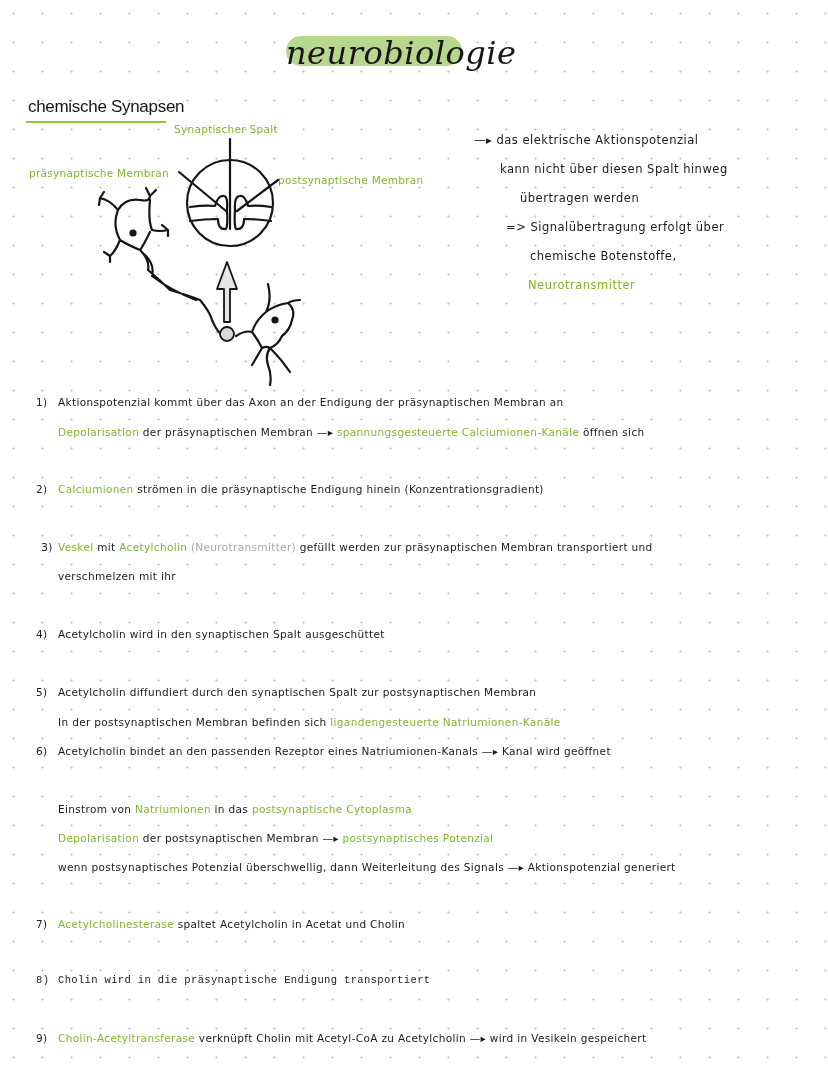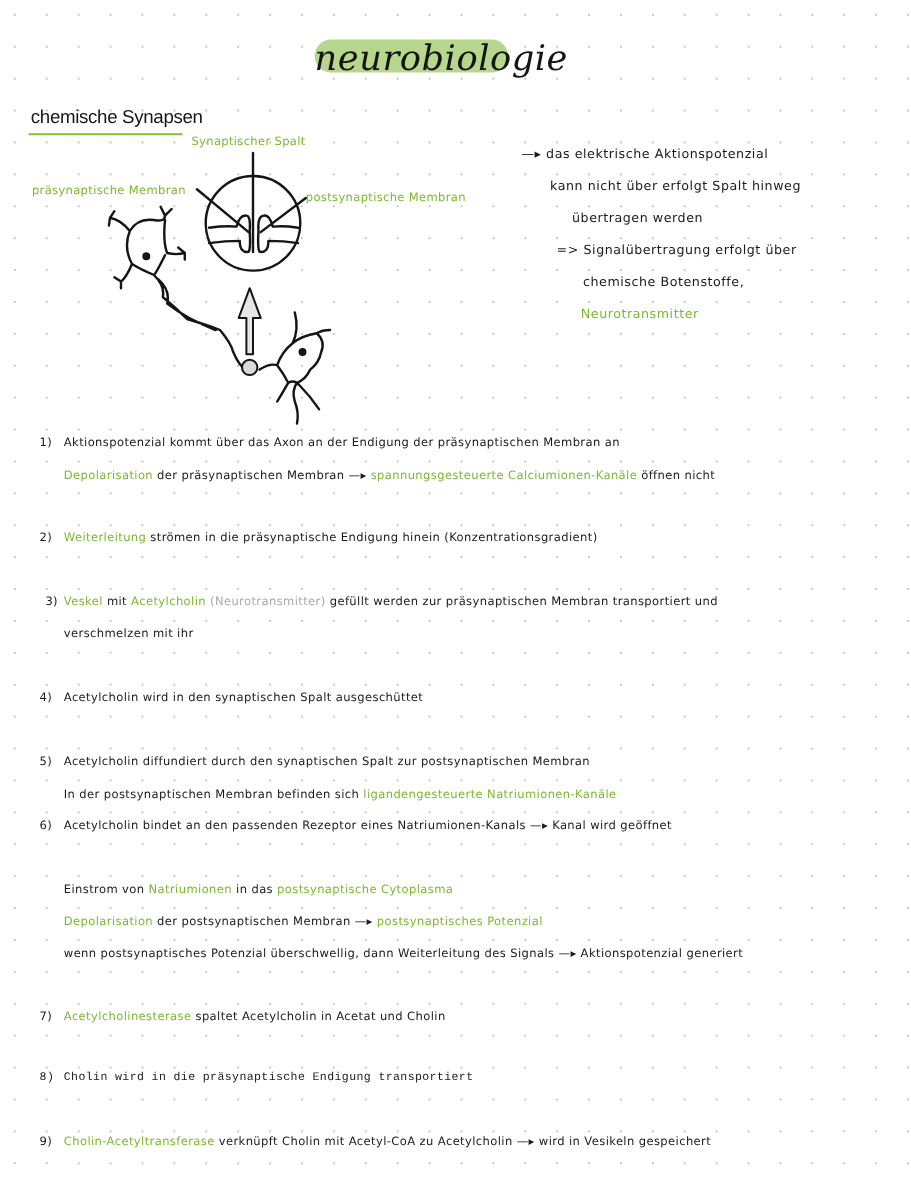--- a/index.html
+++ b/index.html
@@ -79,33 +79,33 @@
   </g>
 
   <circle cx="227" cy="334" r="7" fill="#d9d9d9" stroke="#151515" stroke-width="1.8"></circle>
   <path d="M224 322 L224 289 L217 289 L227 262 L237 289 L230 289 L230 322 Z" fill="#e6e6e6" stroke="#151515" stroke-width="1.8" stroke-linejoin="round"></path>
 </svg>
 
 <div class="abs note" style="left:474px; top:133px;">
   <span>—▸</span>
   <span>das elektrische Aktionspotenzial</span>
 </div>
-<div class="abs note" style="left:500px; top:162px;">kann nicht über erfolgt Spalt hinweg</div>
+<div class="abs note" style="left:500px; top:162px;">kann nicht über diesen Spalt hinweg</div>
 <div class="abs note" style="left:500px; top:191px;margin-left:20px;">übertragen werden</div>
 <div class="abs note" style="left:506px; top:220px;">
   <span>=&gt;</span>
   <span>Signalübertragung erfolgt über</span>
 </div>
 <div class="abs note" style="left:530px; top:249px;">chemische Botenstoffe,</div>
 <div class="abs note g" style="left:528px; top:278px;">Neurotransmitter</div>
 
 <div id="steps">
     <div class="abs line" style="left: 36px; top: 396px;"><span class="num">1)</span><span>Aktionspotenzial kommt über das Axon an der Endigung der präsynaptischen Membran an</span></div>
-    <div class="abs line" style="left: 58px; top: 426px;"><span class="g">Depolarisation</span><span> der präsynaptischen Membran —▸ </span><span class="g">spannungsgesteuerte Calciumionen-Kanäle</span><span> öffnen nicht</span></div>
-    <div class="abs line" style="left: 36px; top: 483px;"><span class="num">2)</span><span class="g">Weiterleitung</span><span> strömen in die präsynaptische Endigung hinein (Konzentrationsgradient)</span></div>
+    <div class="abs line" style="left: 58px; top: 426px;"><span class="g">Depolarisation</span><span> der präsynaptischen Membran —▸ </span><span class="g">spannungsgesteuerte Calciumionen-Kanäle</span><span> öffnen sich</span></div>
+    <div class="abs line" style="left: 36px; top: 483px;"><span class="num">2)</span><span class="g">Calciumionen</span><span> strömen in die präsynaptische Endigung hinein (Konzentrationsgradient)</span></div>
     <div class="abs line" style="left: 36px; top: 541px; text-align: center;"><span class="num">3)</span><span class="g">Veskel</span><span> mit </span><span class="g">Acetylcholin</span><span class="gray"> (Neurotransmitter)</span><span> gefüllt werden zur präsynaptischen Membran transportiert und</span></div>
     <div class="abs line" style="left: 58px; top: 570px;"><span>verschmelzen mit ihr</span></div>
     <div class="abs line" style="left: 36px; top: 628px;"><span class="num">4)</span><span>Acetylcholin wird in den synaptischen Spalt ausgeschüttet</span></div>
     <div class="abs line" style="left: 36px; top: 686px;"><span class="num">5)</span><span>Acetylcholin diffundiert durch den synaptischen Spalt zur postsynaptischen Membran</span></div>
     <div class="abs line" style="left: 58px; top: 716px;"><span>In der postsynaptischen Membran befinden sich </span><span class="g">ligandengesteuerte Natriumionen-Kanäle</span></div>
     <div class="abs line" style="left: 36px; top: 745px;"><span class="num">6)</span><span>Acetylcholin bindet an den passenden Rezeptor eines Natriumionen-Kanals —▸ Kanal wird geöffnet</span></div>
     <div class="abs line" style="left: 58px; top: 803px;"><span>Einstrom von </span><span class="g">Natriumionen</span><span> in das </span><span class="g">postsynaptische Cytoplasma</span></div>
     <div class="abs line" style="left: 58px; top: 832px;"><span class="g">Depolarisation</span><span> der postsynaptischen Membran —▸ </span><span class="g">postsynaptisches Potenzial</span></div>
     <div class="abs line" style="left: 58px; top: 861px;"><span>wenn postsynaptisches Potenzial überschwellig, dann Weiterleitung des Signals —▸ Aktionspotenzial generiert</span></div>
     <div class="abs line" style="left: 36px; top: 918px;"><span class="num">7)</span><span class="g">Acetylcholinesterase</span><span> spaltet Acetylcholin in Acetat und Cholin</span></div>

